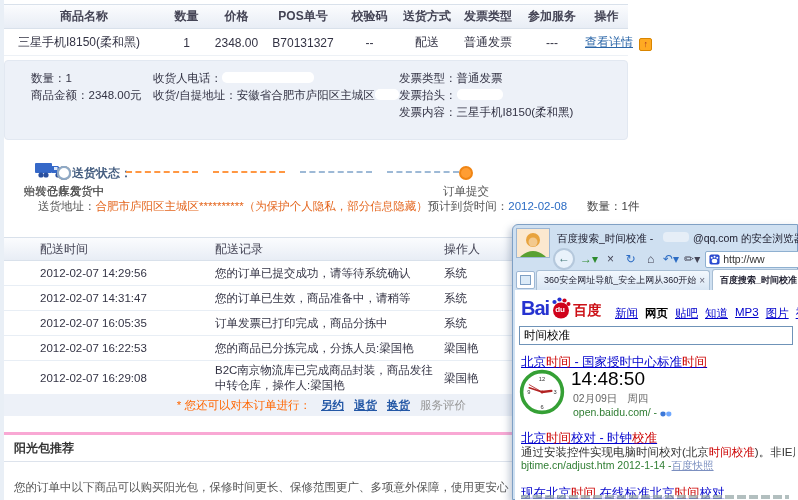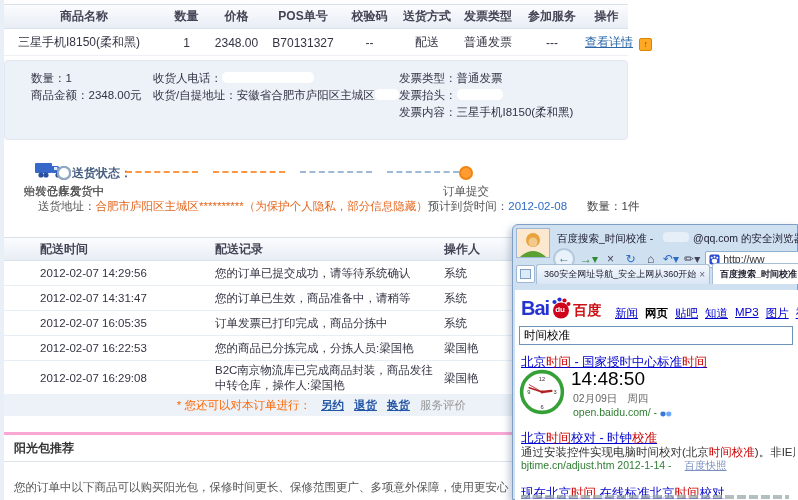--- a/index.html
+++ b/index.html
@@ -63,21 +63,21 @@
     font-size:11.5px;white-space:nowrap;}
   .addr-label{color:#555;}
   .addr-value,.addr-note{color:#e4661e;}
   .eta{margin-left:auto;color:#555;}
   .eta-value{color:#2c6cc4;}
   .trk-qty{margin-left:20px;color:#444;}
 
   
   .log-header{position:absolute;left:4px;top:237px;width:624px;height:24px;display:flex;align-items:center;
     background:linear-gradient(#fbfcfe,#e8edf5);border-top:1px solid #d9e1eb;border-bottom:1px solid #d9e1eb;
-    color:#445;font-weight:bold;box-sizing:border-box;}
+    color:#445;font-weight:normal;box-sizing:border-box;}
   .log-header>div{box-sizing:border-box;}
   .log-header>div:nth-of-type(1){width:196px;padding-left:36px;}
   .log-header>div:nth-of-type(2){width:236px;padding-left:15px;}
   .log-header>div:nth-of-type(3){flex:1;padding-left:8px;}
   .log-rows{position:absolute;left:4px;top:261px;width:624px;}
   .lr{display:flex;align-items:center;min-height:24px;border-bottom:1px solid #e8eef5;color:#334;font-size:11.5px;}
   .lr>span{box-sizing:border-box;}
   .lr .t{width:196px;padding-left:36px;}
   .lr .r{width:236px;padding-left:15px;padding-top:2px;padding-bottom:2px;line-height:15px;}
   .lr .o{flex:1;padding-left:8px;}
@@ -104,21 +104,21 @@
   .qq-redact{position:absolute;left:150px;top:7px;width:26px;height:10px;background:#e6eef7;border-radius:4px;}
   .qq-title2{position:absolute;left:180px;top:7px;font-size:10.5px;color:#223;white-space:nowrap;}
   .qq-toolbar{position:absolute;left:40px;top:24px;height:20px;display:flex;align-items:center;gap:5px;}
   .tbico{display:inline-block;min-width:15px;text-align:center;font-size:12px;color:#556;cursor:pointer;line-height:16px;}
   .tbico.circled{width:18px;height:18px;line-height:17px;border:2px solid #b5c8dc;border-radius:50%;background:#e9f2fb;color:#477;}
   .tbico.green{color:#2e8b2e;}
   .tbico.blue{color:#2c6cc4;}
   .tbico.plain{color:#445;}
   .addrbar{display:inline-flex;align-items:center;gap:3px;width:88px;height:15px;background:#fff;
     border:1px solid #8fb0d0;border-radius:2px;padding:0 3px;overflow:hidden;font-size:10.5px;color:#333;white-space:nowrap;}
-  .qq-tabbar{position:absolute;left:0;top:38px;width:100%;height:21px;}
+  .qq-tabbar{position:absolute;left:0;top:44px;width:100%;height:21px;}
   .newtab{position:absolute;left:3px;top:2px;width:17px;height:16px;background:#fff;border:1px solid #9db7d4;border-radius:2px;cursor:pointer;}
   .nt-ico{position:absolute;left:3px;top:3px;width:9px;height:8px;border:1px solid #7fa0c4;background:#dcebf8;}
   .tab{position:absolute;display:flex;align-items:center;gap:3px;box-sizing:border-box;cursor:pointer;
     white-space:nowrap;overflow:hidden;font-size:9px;color:#223;}
   .tab-inactive{left:23px;top:1px;width:174px;height:20px;background:linear-gradient(#f3f8fd,#d9e6f4);
     border:1px solid #a8bed4;border-bottom:none;border-radius:3px 3px 0 0;padding:0 4px;}
   .tab-active{left:199px;top:0;width:87px;height:21px;background:#fff;border:1px solid #a8bed4;border-bottom:none;
     border-radius:3px 0 0 0;padding:0 4px;font-weight:bold;}
   .tab-close{margin-left:auto;color:#667;font-size:10px;cursor:pointer;}
   .qq-content{position:absolute;left:2px;top:65px;width:283px;height:210px;background:#fff;overflow:hidden;}
@@ -144,21 +144,21 @@
   .clock{position:absolute;left:4px;top:79px;}
   .bd-time{position:absolute;left:56px;top:78px;font-size:19px;color:#000;}
   .bd-date{position:absolute;left:58px;top:102px;font-size:10.5px;color:#666;}
   .bd-date .wd{margin-left:10px;}
   .bd-url{position:absolute;font-size:10.5px;color:#2f7d32;white-space:nowrap;}
   .r1-url{left:58px;top:116px;}
   .r2-desc{position:absolute;left:6px;top:155px;width:274px;font-size:11.5px;color:#333;
     white-space:nowrap;overflow:hidden;}
   .r2-desc span.hl{color:#c00;}
   .r2-url{left:6px;top:169px;}
-  .bd-cache{color:#7c90c0;text-decoration:underline;cursor:pointer;margin-left:13px;font-family:Liberation Mono, monospace;}
+  .bd-cache{color:#7c90c0;text-decoration:underline;cursor:pointer;margin-left:0;font-family:Liberation Mono, monospace;}
   .r3-clip{position:absolute;left:6px;top:205px;width:268px;height:4px;overflow:hidden;
     background:repeating-linear-gradient(90deg,#9aa 0 9px,#fff 9px 12px);opacity:.75;}
   .link-ico{vertical-align:-2px;margin-left:3px;}
 </style>
 </head>
 <body>
 
 <div class="screen">
   <div class="left-strip"></div>
 

